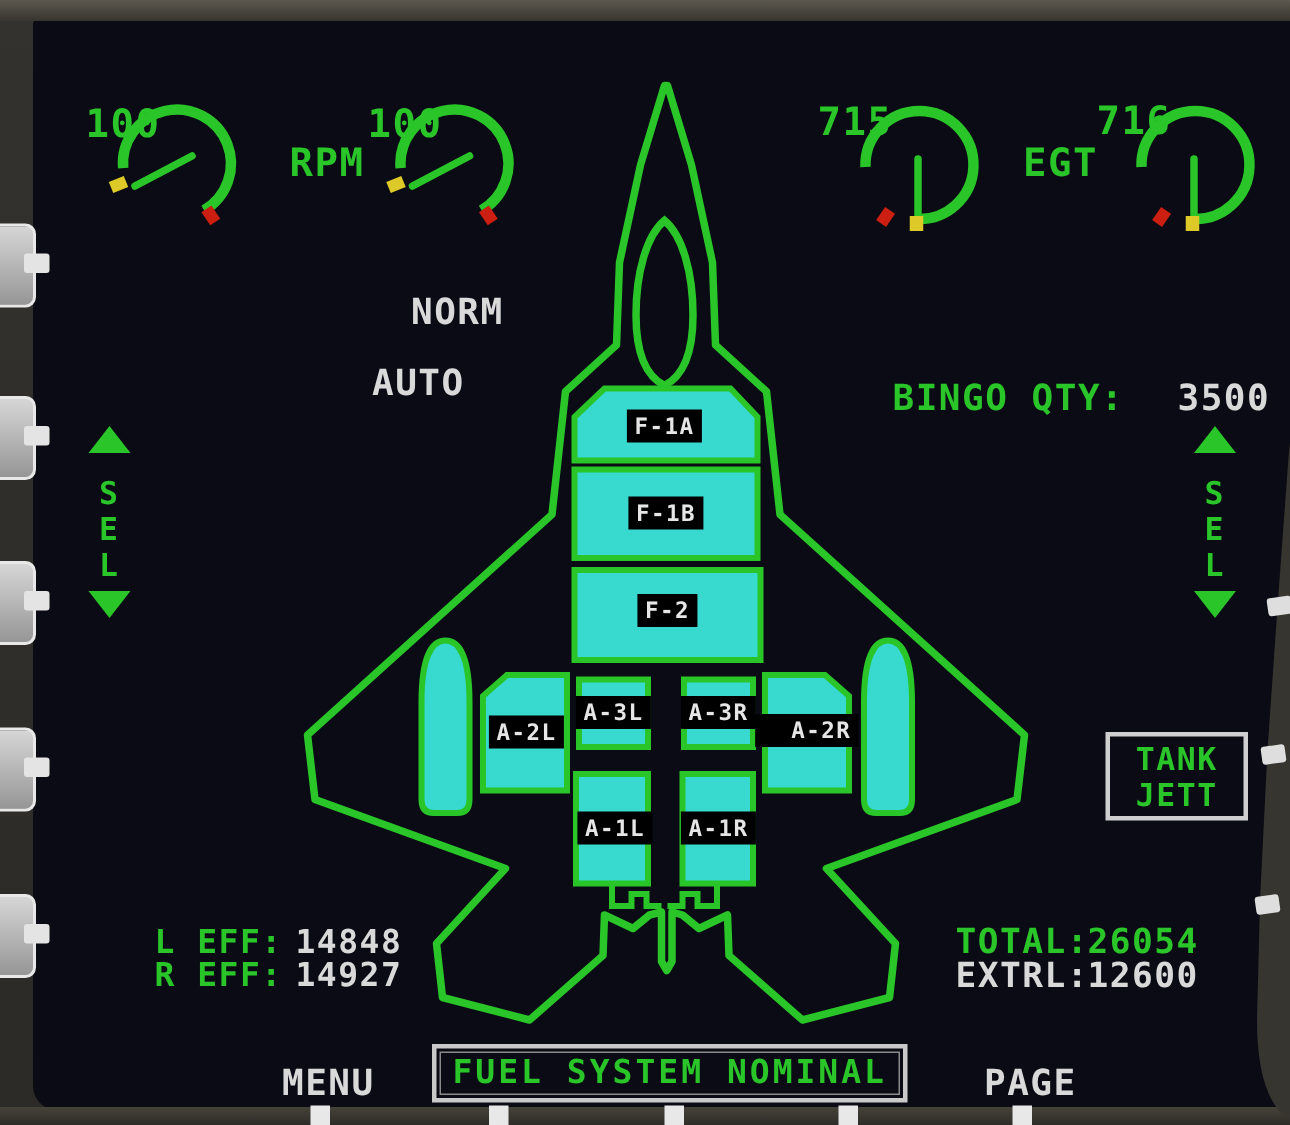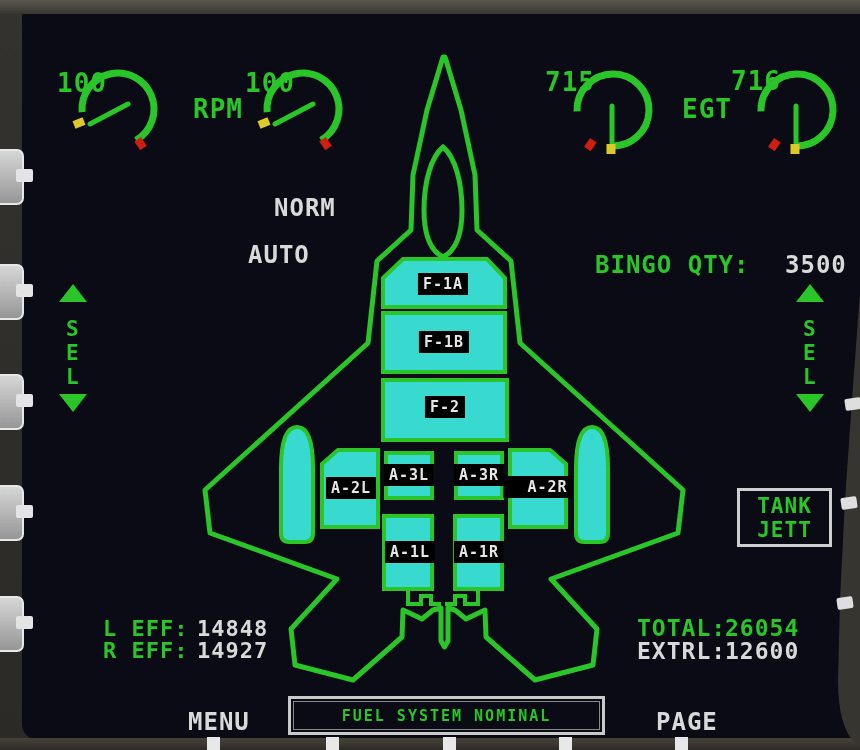--- a/index.html
+++ b/index.html
@@ -23,21 +23,21 @@
             border-right:14px solid transparent;border-top:18px solid #29c529;cursor:pointer;}
   .sel-letters{position:absolute;width:1ch;font-size:21px;font-weight:bold;color:#29c529;
                line-height:24px;word-break:break-all;text-align:center;}
   .jett-box{position:absolute;left:737px;top:488px;width:89px;height:53px;
             border:3px solid #cfcfcf;display:flex;flex-direction:column;
             align-items:center;justify-content:center;cursor:pointer;}
   .jett-box span{color:#29c529;font-size:21px;font-weight:bold;line-height:24px;letter-spacing:1px;}
   .fsn-box{position:absolute;left:288px;top:696px;width:311px;height:33px;
            border:3px solid #c9c9c9;box-shadow:inset 0 0 0 2px #0a0b14, inset 0 0 0 3px #8a8a8a;
            display:flex;align-items:center;justify-content:center;}
-  .fsn-box span{color:#29c529;font-size:15px;font-weight:bold;letter-spacing:2px;white-space:pre;}
+  .fsn-box span{color:#29c529;font-size:22px;font-weight:bold;letter-spacing:2px;white-space:pre;}
   .bot-strip{position:absolute;left:0;top:738px;width:860px;height:12px;
              background:linear-gradient(180deg,#454239,#2e2c28);}
   .lbtn{position:absolute;left:-12px;width:32px;height:52px;border-radius:7px;
         background:linear-gradient(180deg,#d6d6d6,#969696);border:2px solid #e8e8e8;cursor:pointer;}
   .ltab{position:absolute;left:16px;width:17px;height:13px;background:#e4e4e4;border-radius:2px;}
   .btab{position:absolute;top:737px;width:13px;height:13px;background:#e8e8e8;cursor:pointer;}
   .rtab{position:absolute;width:16px;height:12px;background:#dedede;border-radius:2px;
         transform:rotate(-8deg);cursor:pointer;}
   .rwedge{position:absolute;right:0;top:295px;width:26px;height:455px;}
 </style>

